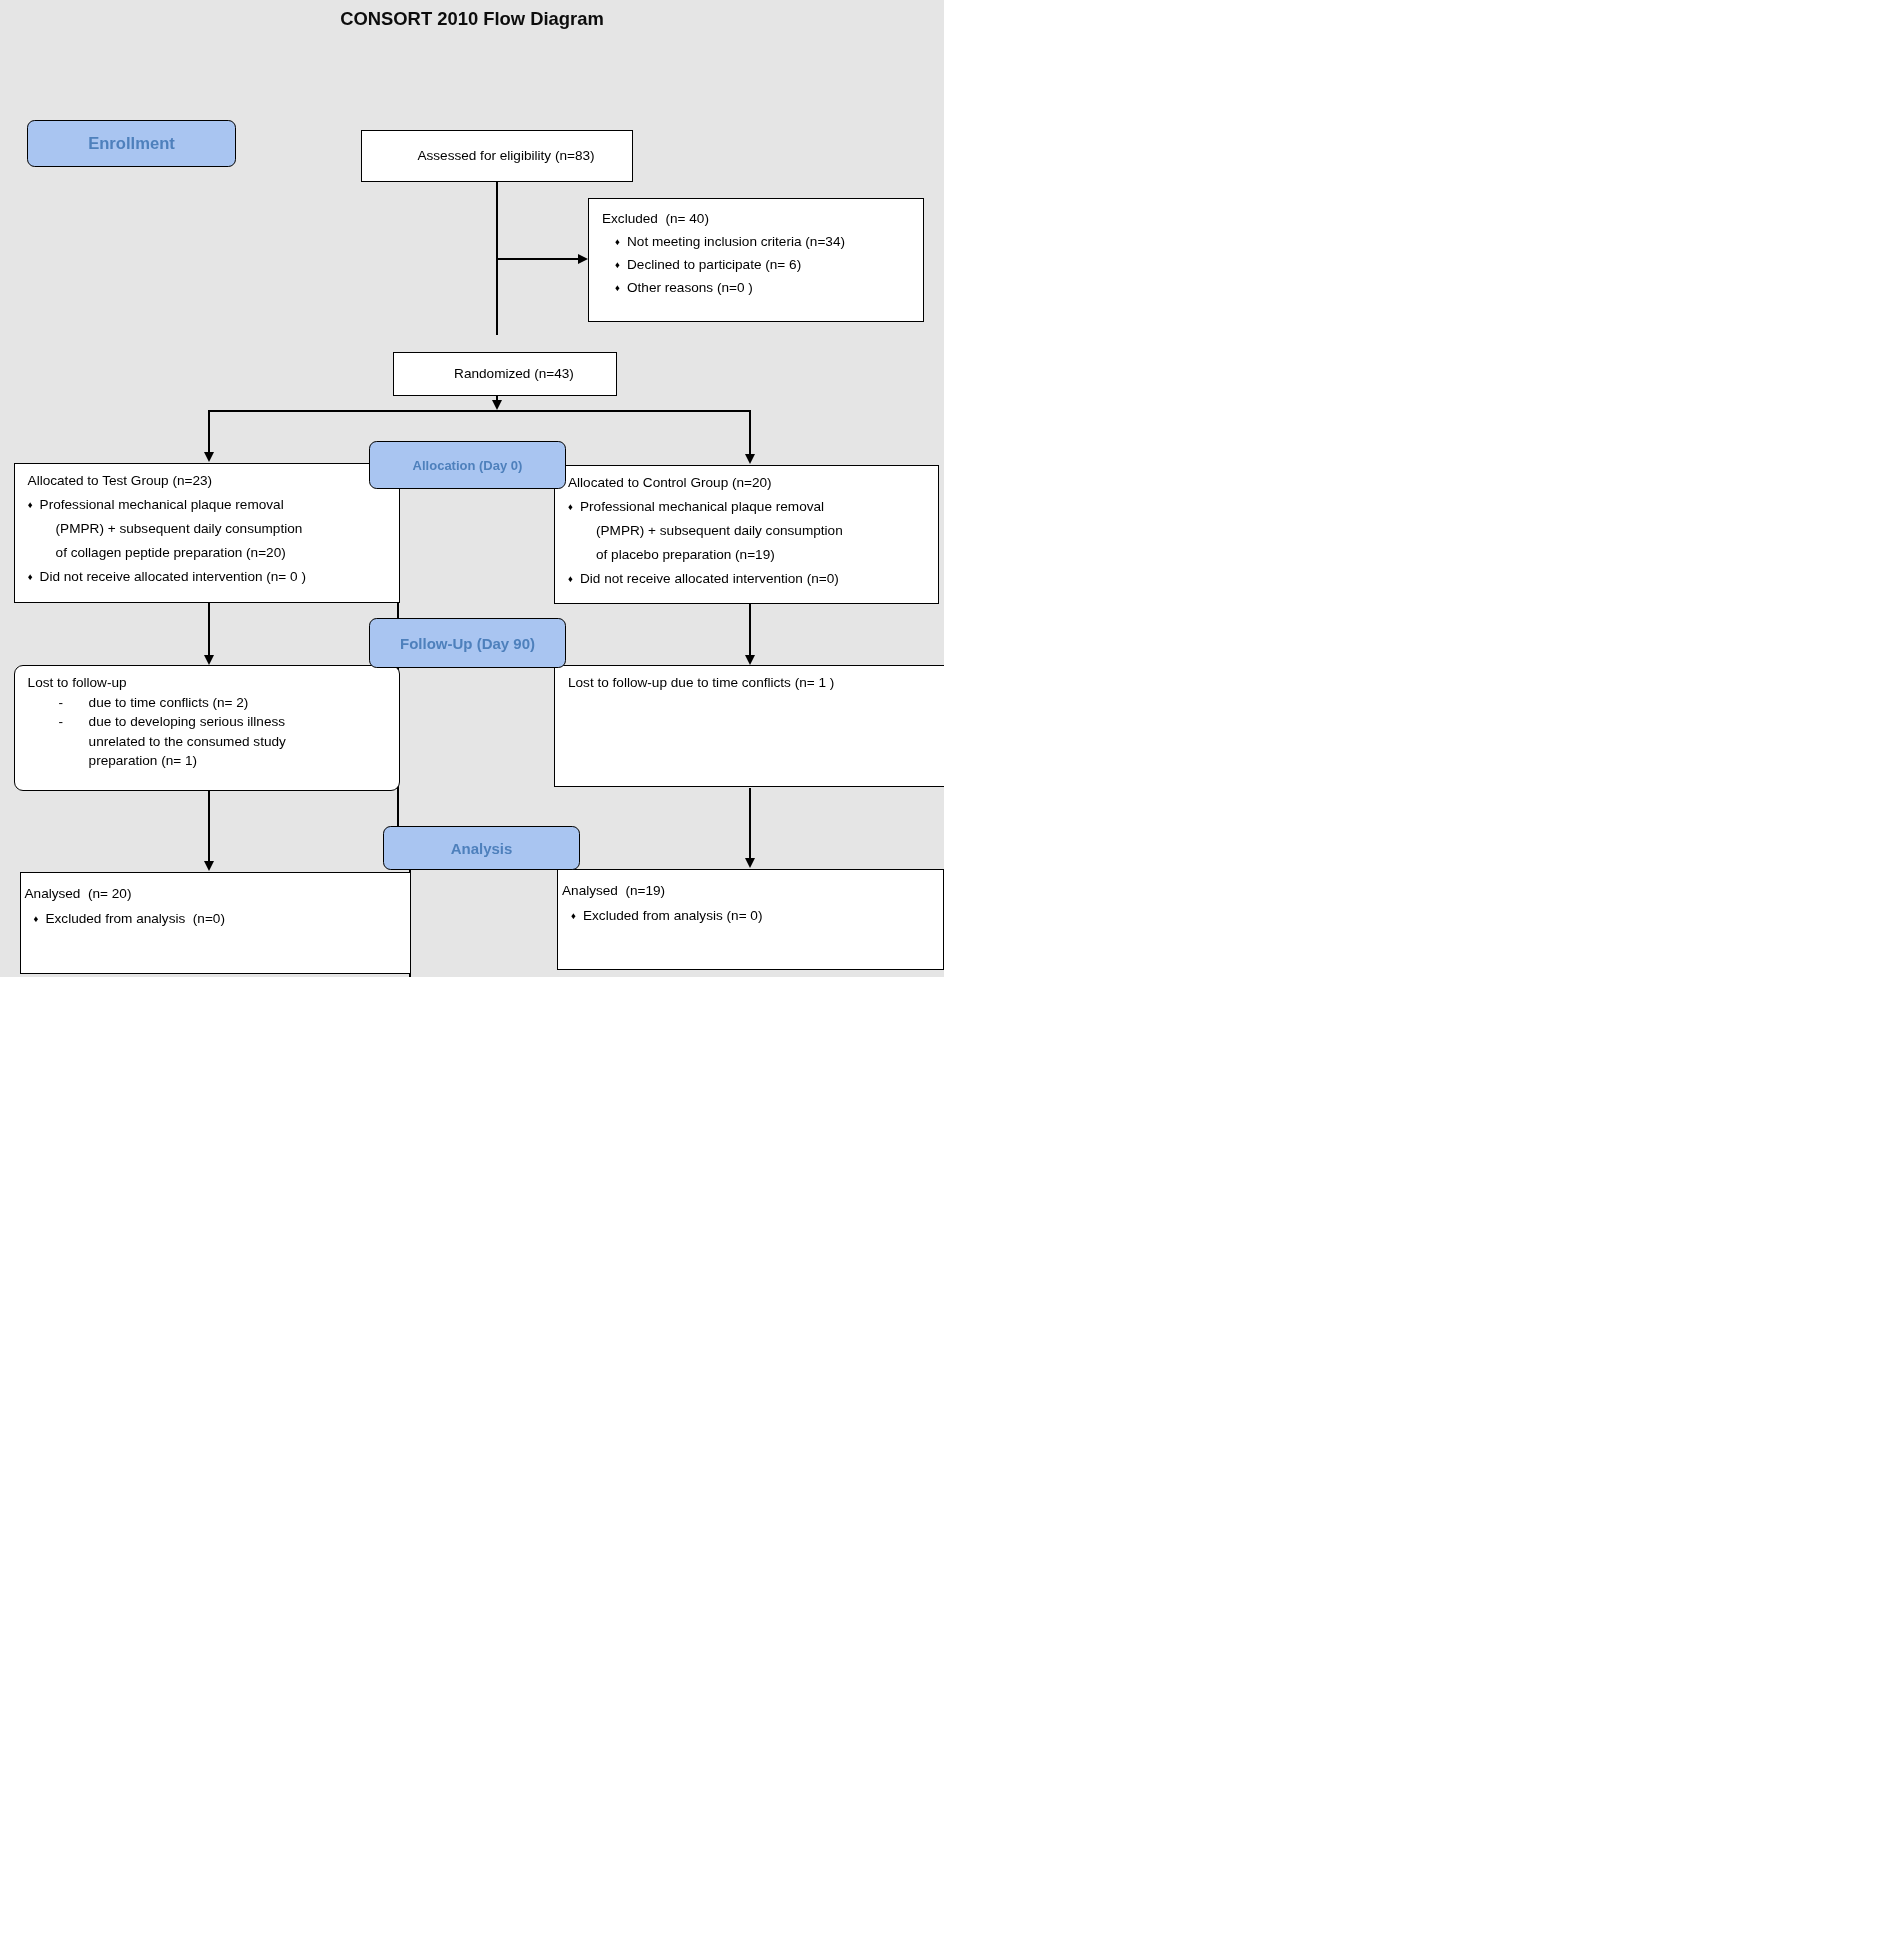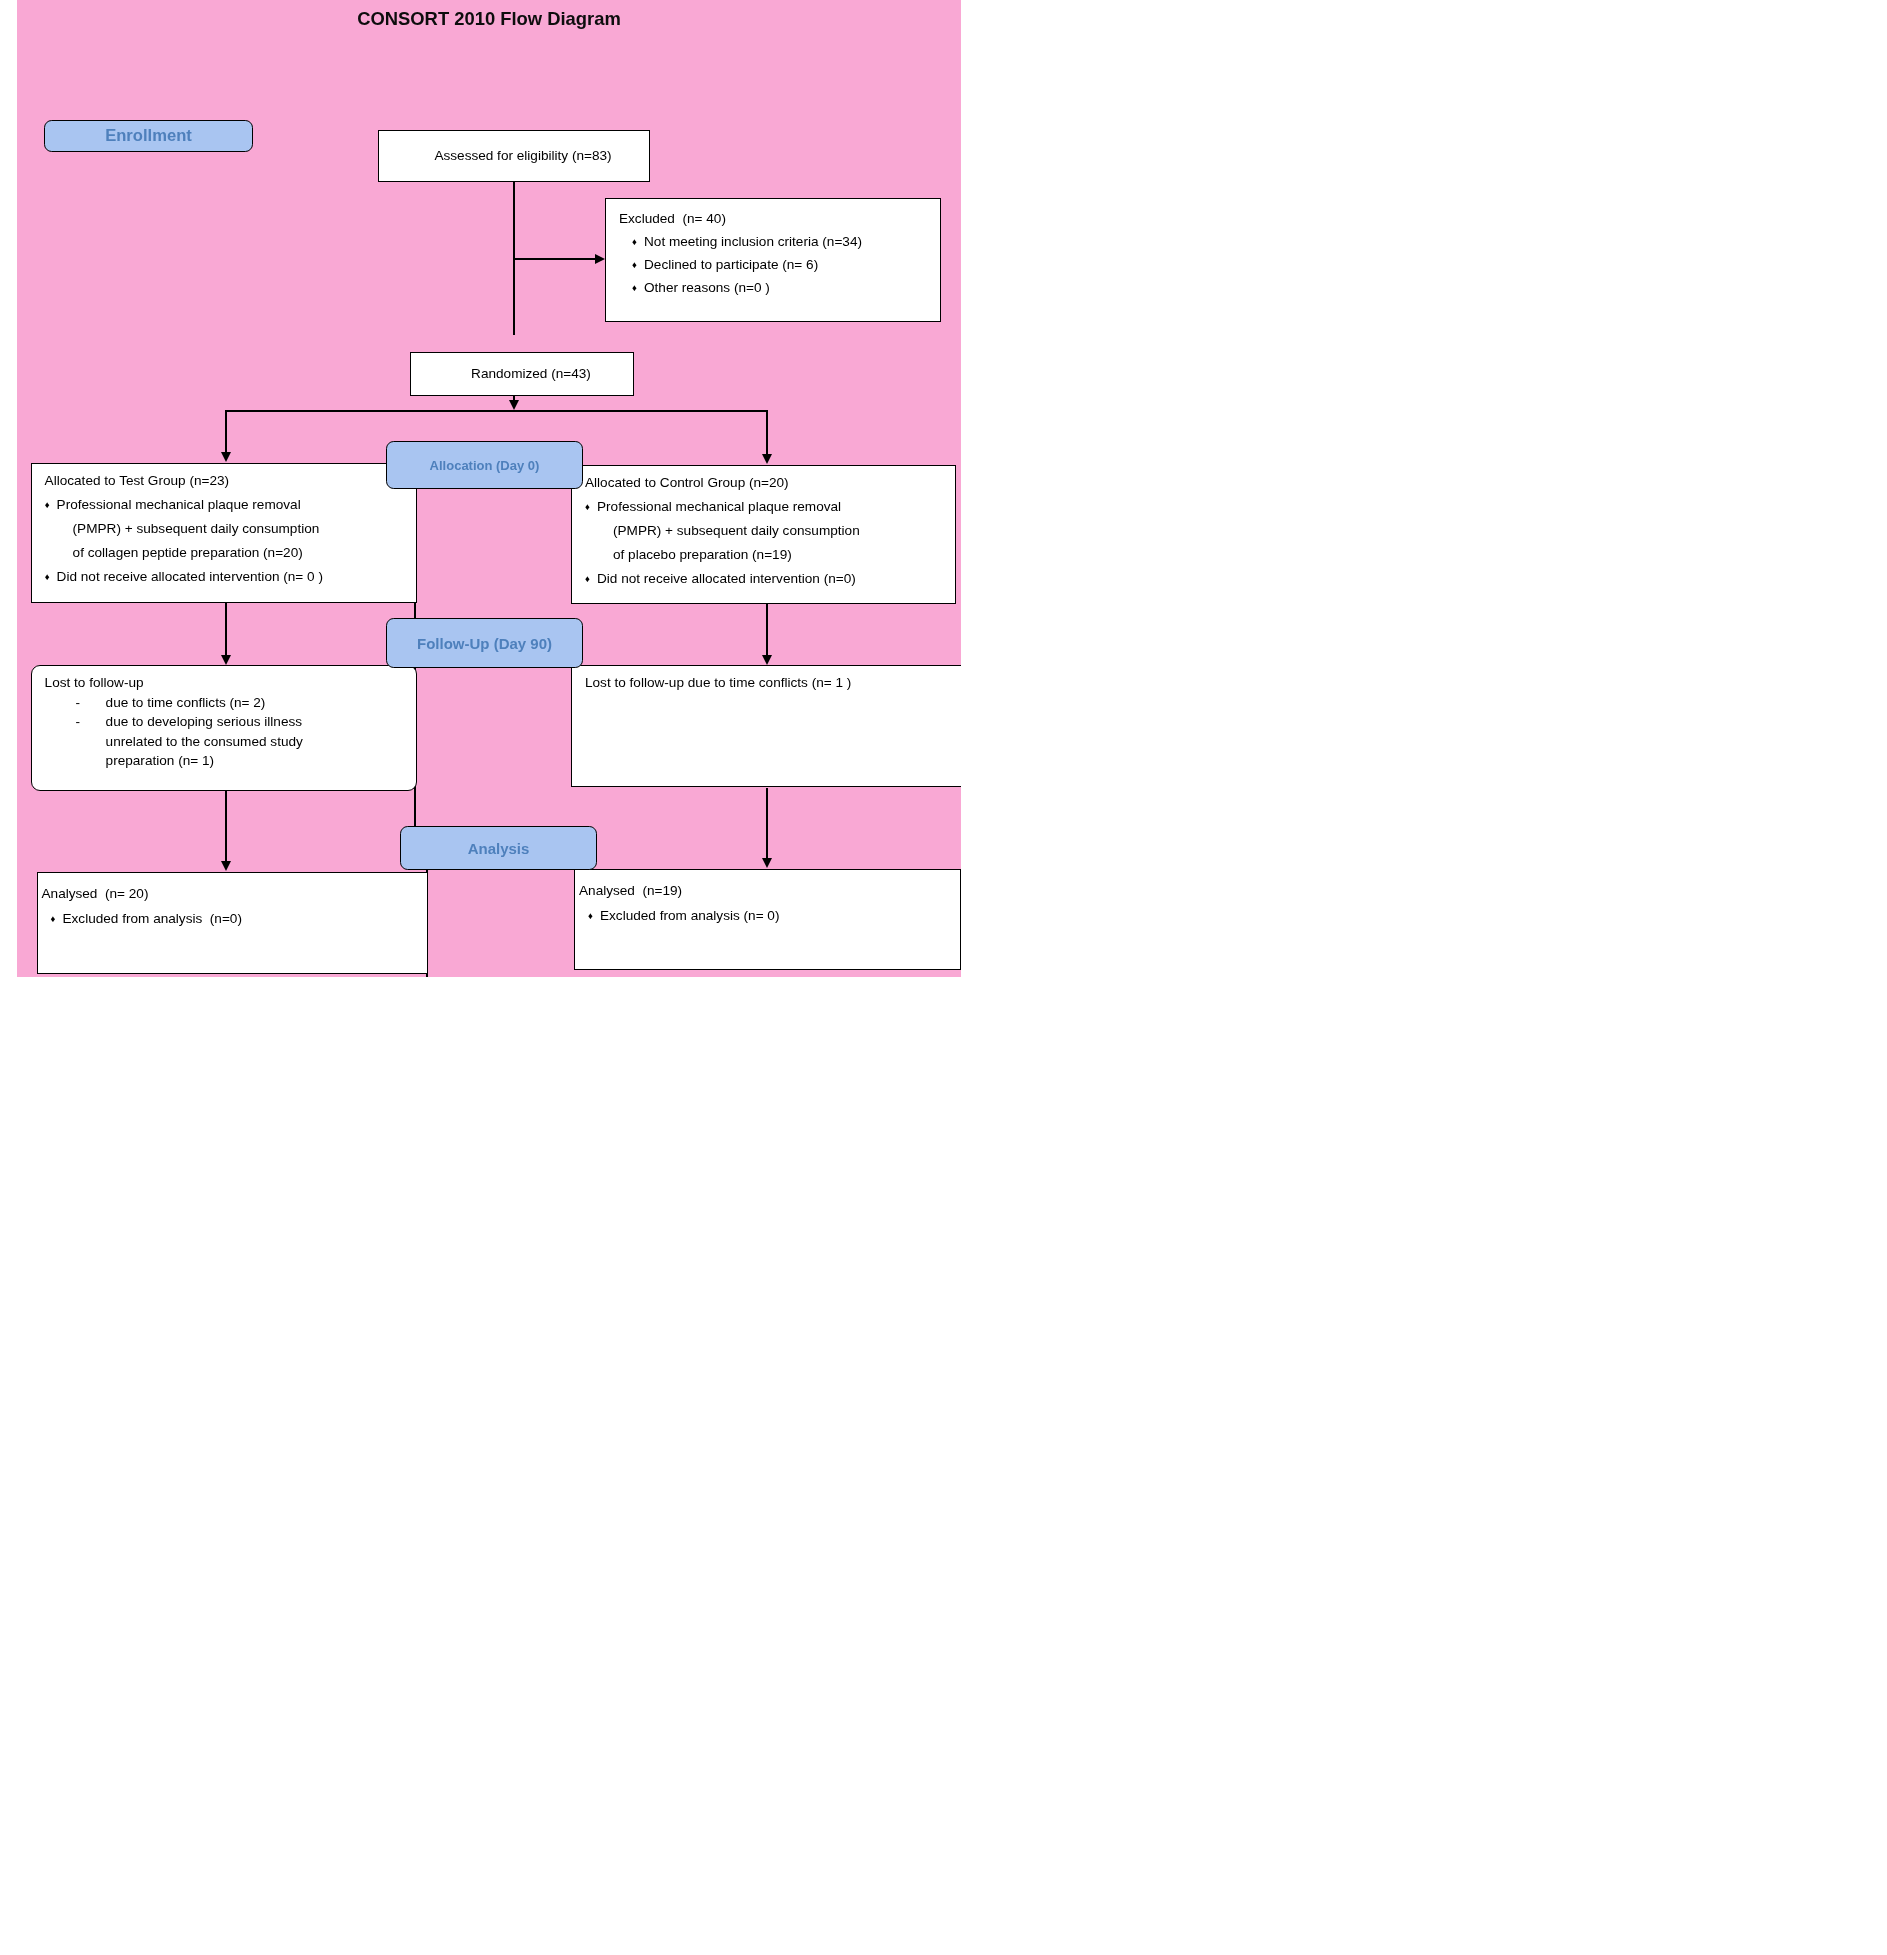--- a/index.html
+++ b/index.html
@@ -1,39 +1,38 @@
 <!DOCTYPE html>
 <html style="--stage-fill: #a9c5f1; --stage-text: #4e80bc;font-size:9.5px"><head>
 <meta charset="utf-8">
 <style>
   html,body{margin:0;padding:0;background:#ffffff;}
   .canvas{
     position:relative;
     width:944px;height:977px;
-    background:#f9a8d4;
+    background:#e5e5e5;
     font-family:"Liberation Sans", sans-serif;
     color:#000;
     overflow:hidden;
-    margin-left:17px;
   }
   .title{
     position:absolute;left:0;right:0;top:8.3px;
     text-align:center;font-size:18.4px;font-weight:bold;color:#0d0d0d;
     white-space:pre;
   }
   
   .stage{
     position:absolute;z-index:3;
     background:var(--stage-fill,#a9c5f1);
     border:1.8px solid #000;border-radius:7.7px;
     display:flex;align-items:center;justify-content:center;
     color:var(--stage-text,#4e80bc);font-weight:bold;
     box-sizing:border-box;white-space:pre;
   }
-  .stage.enrollment{left:27px;top:120px;width:209px;height:32px;font-size:16.6px;}
+  .stage.enrollment{left:27px;top:120px;width:209px;height:47px;font-size:16.6px;}
   .stage.allocation{left:369px;top:441px;width:197px;height:48px;font-size:13px;}
   .stage.followup{left:369px;top:618px;width:197px;height:50px;font-size:15px;}
   .stage.analysis{left:383px;top:826px;width:197px;height:44px;font-size:15px;}
   
   .wbox{
     position:absolute;z-index:2;background:#fff;
     border:1.5px solid #000;box-sizing:border-box;
     font-size:13.6px;line-height:24px;
   }
   .wbox .row{white-space:pre;}

